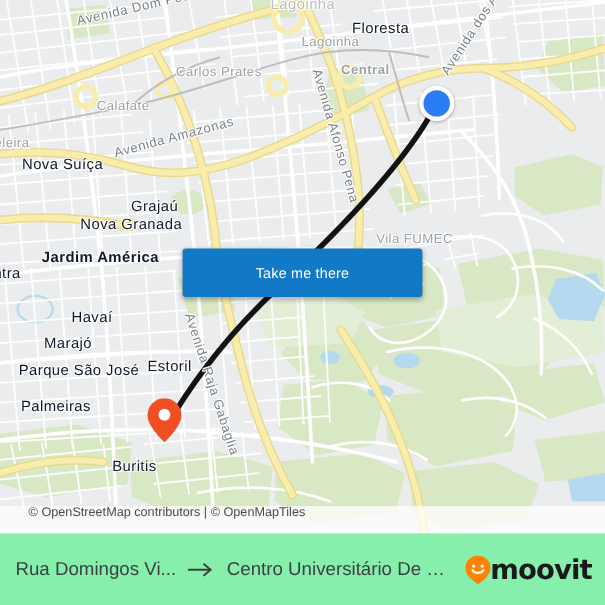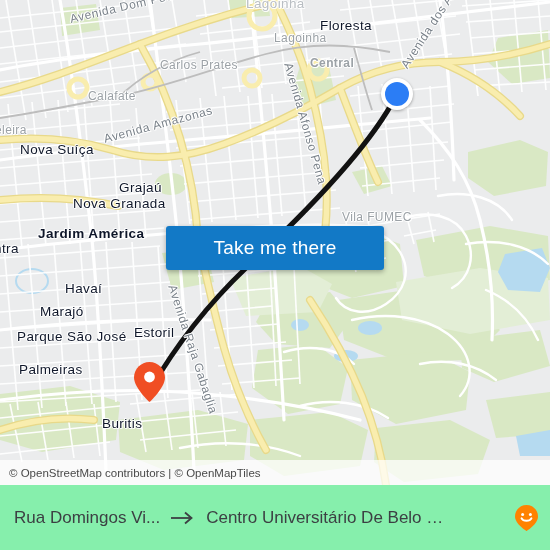--- a/index.html
+++ b/index.html
@@ -109,41 +109,41 @@
     position: absolute;
     left: 166px;
     top: 226px;
     width: 218px;
     height: 44px;
     background: #1279c6;
     color: #ffffff;
     border: none;
     border-radius: 3px;
     font-family: "Liberation Sans", sans-serif;
-    font-size: 19px;
+    font-size: 13px;
     letter-spacing: .2px;
     cursor: pointer;
     box-shadow: 0 2px 5px rgba(0,0,0,.3);
     display: flex;
     align-items: center;
     justify-content: center;
     padding: 0;
   }
 
   
   #attribution-bar {
     position: absolute;
     left: 0;
     top: 460px;
     width: 550px;
     height: 25px;
     background: rgba(255,255,255,.72);
     display: flex;
-    align-items: center;
-    padding-left: 9px;
+    align-items: flex-start;
+    padding-left: 26px;
     box-sizing: border-box;
   }
   #attribution-bar .attr-text {
     font-size: 11.5px;
     color: #4a4a4a;
     font-family: "Liberation Sans", sans-serif;
     white-space: nowrap;
   }
 
   
@@ -556,16 +556,17 @@
 
     <div id="moovit-logo">
       <span style="display:flex;align-items:center;">
         <svg width="23" height="26" viewBox="0 0 23 26" aria-hidden="true">
           <path d="M11.5 0 C5.1 0 0 5.1 0 11.5 C0 19 11.5 26 11.5 26 C11.5 26 23 19 23 11.5 C23 5.1 17.9 0 11.5 0 Z" fill="#ff8200"></path>
           <circle cx="7.6" cy="9.6" r="1.5" fill="#ffffff"></circle>
           <circle cx="15.4" cy="9.6" r="1.5" fill="#ffffff"></circle>
           <path d="M6.6 13.4 C8.2 16.6 14.8 16.6 16.4 13.4" fill="none" stroke="#ffffff" stroke-width="2" stroke-linecap="round"></path>
         </svg>
       </span>
+      <span class="wordmark">moovit</span>
     </div>
   </div>
 
 </div>
 
 </body></html>

